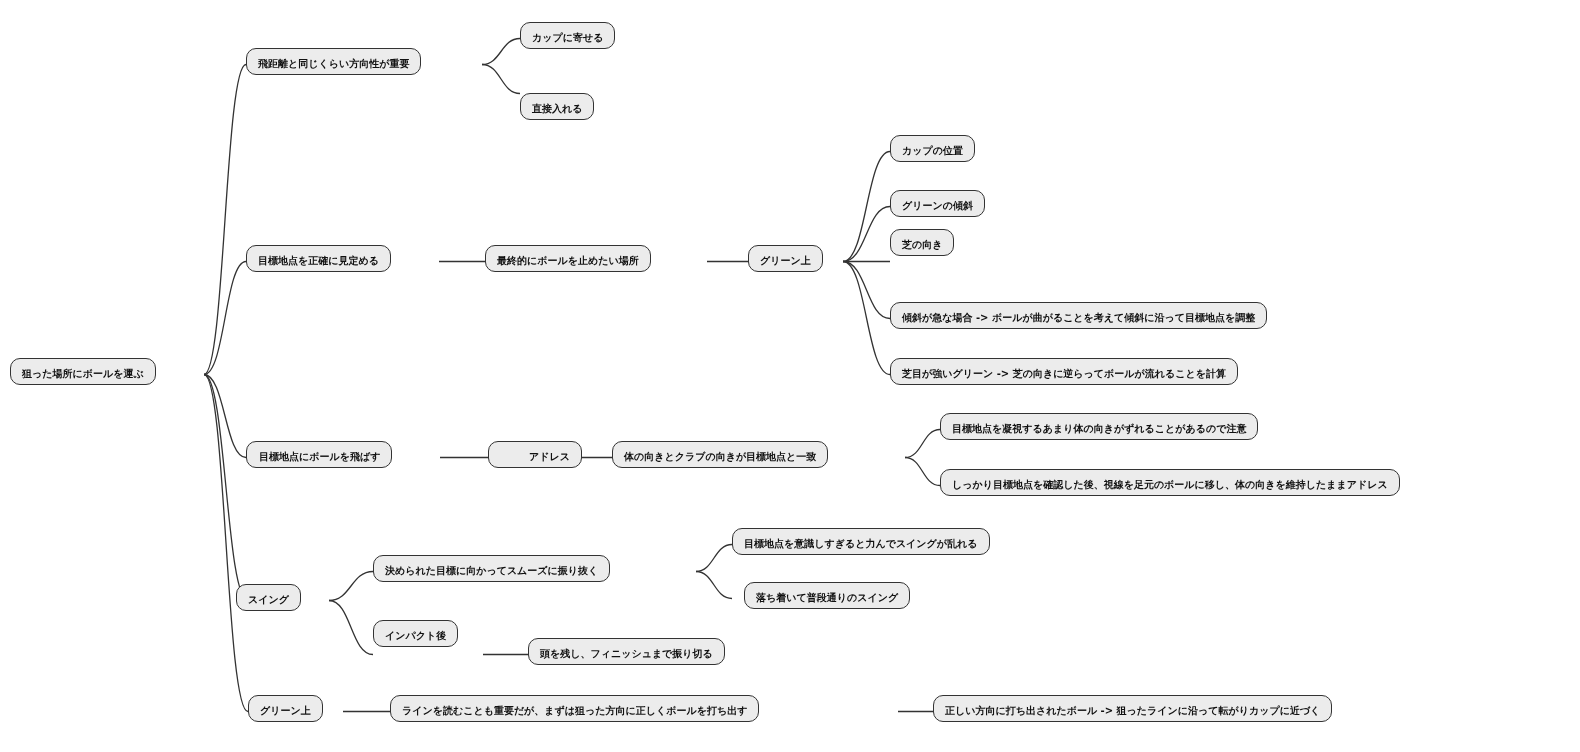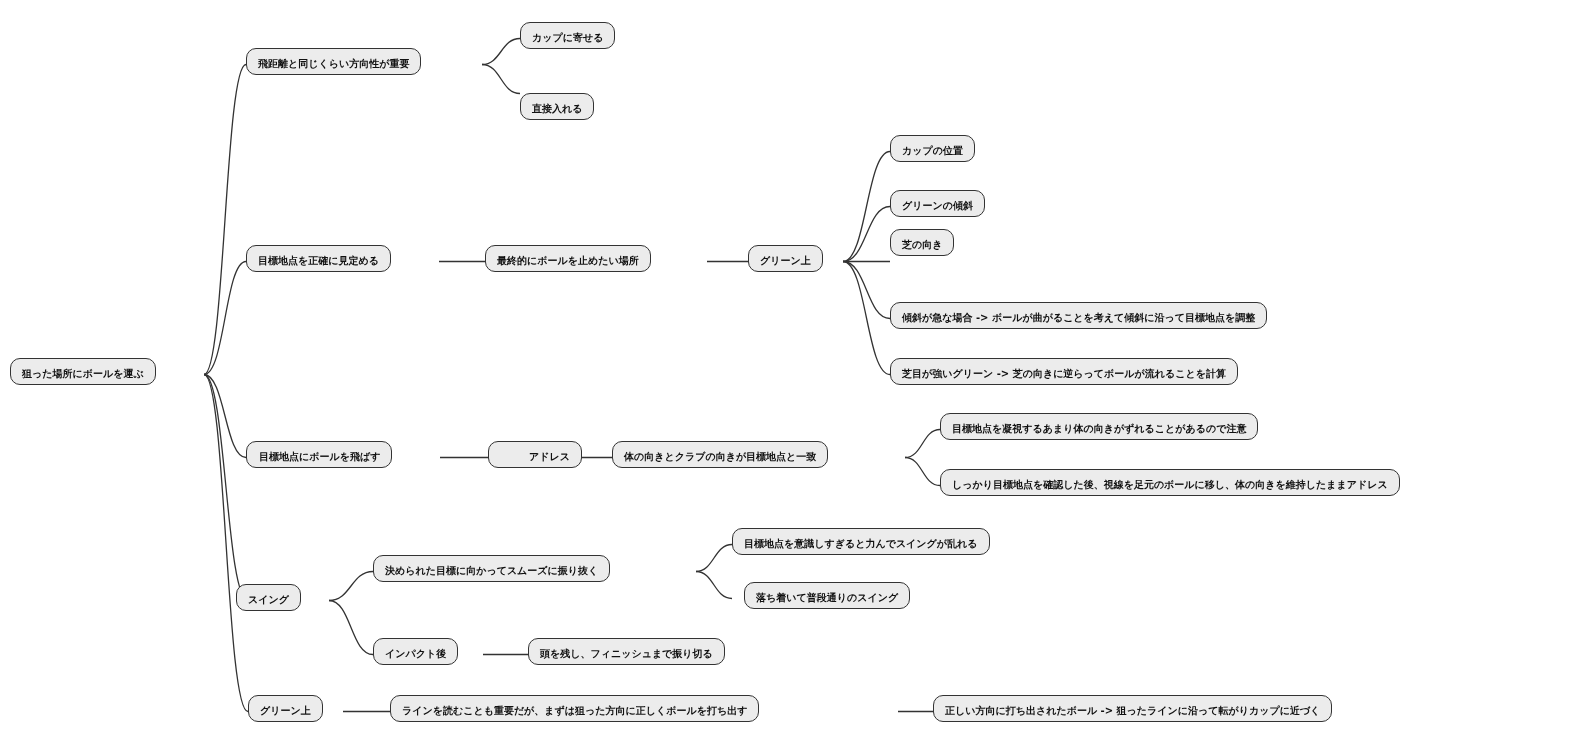--- a/index.html
+++ b/index.html
@@ -81,19 +81,19 @@
       <div class="diagram-node" style="left: 890px; top: 358px;">芝目が強いグリーン -&gt; 芝の向きに逆らってボールが流れることを計算</div>
       <div class="diagram-node" style="left: 246px; top: 441px; padding-left: 12px;">目標地点にボールを飛ばす</div>
       <div class="diagram-node" style="left: 488px; top: 441px; padding-left: 40px;">アドレス</div>
       <div class="diagram-node" style="left: 612px; top: 441px;">体の向きとクラブの向きが目標地点と一致</div>
       <div class="diagram-node" style="left: 940px; top: 413px;">目標地点を凝視するあまり体の向きがずれることがあるので注意</div>
       <div class="diagram-node" style="left: 940px; top: 469px;">しっかり目標地点を確認した後、視線を足元のボールに移し、体の向きを維持したままアドレス</div>
       <div class="diagram-node" style="left: 236px; top: 584px;">スイング</div>
       <div class="diagram-node" style="left: 373px; top: 555px;">決められた目標に向かってスムーズに振り抜く</div>
       <div class="diagram-node" style="left: 732px; top: 528px;">目標地点を意識しすぎると力んでスイングが乱れる</div>
       <div class="diagram-node" style="left: 712px; top: 582px; margin-left: 32px;">落ち着いて普段通りのスイング</div>
-      <div class="diagram-node" style="left: 373px; top: 638px; text-align: right;">インパクト後</div>
+      <div class="diagram-node" style="left: 373px; top: 620px; text-align: right;">インパクト後</div>
       <div class="diagram-node" style="left: 528px; top: 638px;">頭を残し、フィニッシュまで振り切る</div>
       <div class="diagram-node" style="left: 248px; top: 695px;">グリーン上</div>
       <div class="diagram-node" style="left: 390px; top: 695px;">ラインを読むことも重要だが、まずは狙った方向に正しくボールを打ち出す</div>
       <div class="diagram-node" style="left: 933px; top: 695px;">正しい方向に打ち出されたボール -&gt; 狙ったラインに沿って転がりカップに近づく</div>
     </div>
 </div>
 
 </body></html>

